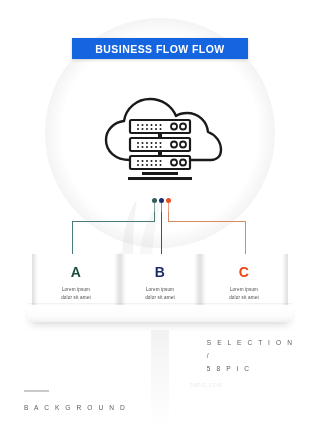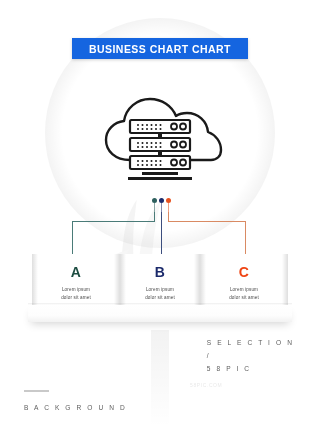--- a/index.html
+++ b/index.html
@@ -163,21 +163,21 @@
 <div id="watermark">
   <svg viewBox="0 0 100 100" width="100%" height="100%">
     <path d="M20 92 C28 70 34 54 40 40 C46 26 54 14 64 6 C58 20 52 34 48 48 C44 62 40 78 36 92 Z" fill="#8a8a8a"></path>
     <path d="M40 92 C46 74 52 58 60 44 C68 30 78 20 88 14 C80 28 72 44 66 60 C60 76 56 86 54 92 Z" fill="#a8a8a8"></path>
     <path d="M6 60 C18 56 30 54 42 54 C34 62 26 72 20 84 C16 76 12 68 6 60 Z" fill="#9b9b9b"></path>
   </svg>
 </div>
 <div id="watermark-text">58PIC.COM</div>
 
 <div id="banner" style="background: rgb(21, 101, 224);">
-  <span>BUSINESS CHART CHART</span>
+  <span>BUSINESS FLOW FLOW</span>
 </div>
 
 <div id="icon-wrap">
   <svg viewBox="0 0 132 100" xmlns="http://www.w3.org/2000/svg">
     <g fill="none" stroke="#1a1a1a" stroke-width="2.4" stroke-linecap="round" stroke-linejoin="round">
 
       <path d="M36 72
                C21 72 12 63 12 52
                C12 42 20 34 30 33
                C32 20 43 11 56 11

